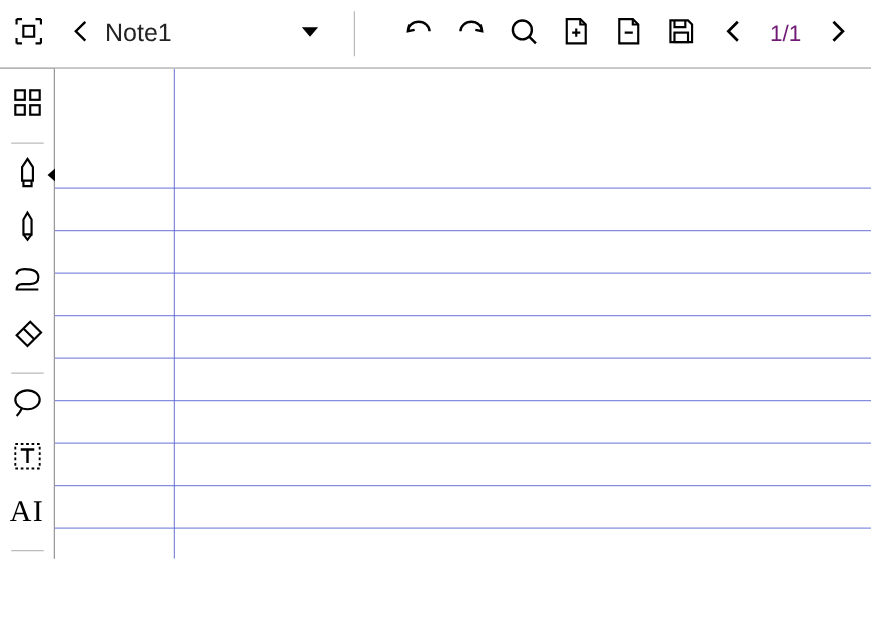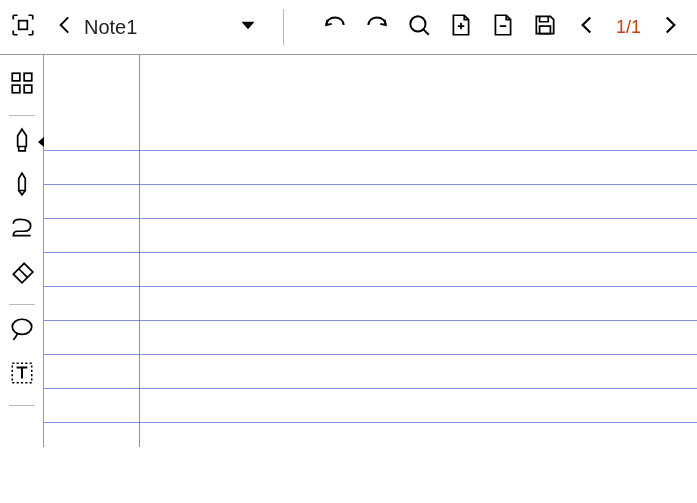--- a/index.html
+++ b/index.html
@@ -7,21 +7,21 @@
   .app { display: flex; flex-direction: column; width: 697px; height: 447px; }
   .header { height: 55px; display: flex; align-items: center; border-bottom: 1px solid #999; padding: 0 8px 0 4px; position: relative; }
   .header-left { display: flex; align-items: center; gap: 4px; }
   .header-title-group { display: flex; align-items: center; margin-left: 0px; }
   .header-title { font-size: 20px; color: #222; }
   .header-dropdown { margin-left: 92px; }
   .header-divider { width: 1px; height: 36px; background: #bbb; margin: 0 6px 0 16px; }
   .header-right { display: flex; align-items: center; gap: 4px; margin-left: auto; }
   .tool-btn { width: 38px; height: 38px; display: flex; align-items: center; justify-content: center; cursor: pointer; }
   .tool-btn svg { width: 26px; height: 26px; }
-  .page-indicator { font-size: 18px; color: #c2410c; padding: 0 6px; user-select: none; }
+  .page-indicator { font-size: 18px; color: #701a75; padding: 0 6px; user-select: none; }
   .body { display: flex; flex: 1; min-height: 0; }
   .sidebar { width: 44px; border-right: 1px solid #999; display: flex; flex-direction: column; align-items: center; padding-top: 10px; position: relative; }
   .side-btn { width: 44px; height: 40px; display: flex; align-items: center; justify-content: center; cursor: pointer; margin-bottom: 4px; position: relative; }
   .side-btn svg { width: 26px; height: 26px; }
   .side-divider { width: 26px; height: 1px; background: #bbb; margin: 6px 0; }
   .side-marker { position: absolute; right: -1px; top: 50%; transform: translateY(-50%); width: 0; height: 0; border-top: 6px solid transparent; border-bottom: 6px solid transparent; border-right: 7px solid #000; }
   .canvas { flex: 1; position: relative; overflow: hidden; background: #fff; }
   .ruled-line { position: absolute; left: 0; right: 0; height: 1px; background: #5b67d6; opacity: 0.75; }
   .margin-line { position: absolute; top: 0; bottom: 0; width: 1px; background: #5b67d6; opacity: 0.75; left: 95px; }
   .ai-text { font-family: serif; font-size: 24px; font-weight: 300; letter-spacing: 1px; }
@@ -187,20 +187,23 @@
         </span>
       </div>
       <div class="side-btn">
         <span>
           <svg viewBox="0 0 24 24" fill="none" stroke="#000" stroke-width="1.4">
               <rect x="3" y="3" width="18" height="18" stroke-dasharray="2 2"></rect>
               <path d="M7 7 H17 M12 7 V17" stroke-width="1.8"></path>
             </svg>
         </span>
       </div>
+      <div class="side-btn">
+        <span class="ai-text">AI</span>
+      </div>
       <div class="side-divider"></div>
     </div>
 
     <div class="canvas" id="canvas">
       <div class="margin-line"></div>
     <div class="ruled-line" style="top: 95px;"></div>
         <div class="ruled-line" style="top: 129px;"></div>
         <div class="ruled-line" style="top: 163px;"></div>
         <div class="ruled-line" style="top: 197px;"></div>
         <div class="ruled-line" style="top: 231px;"></div>

